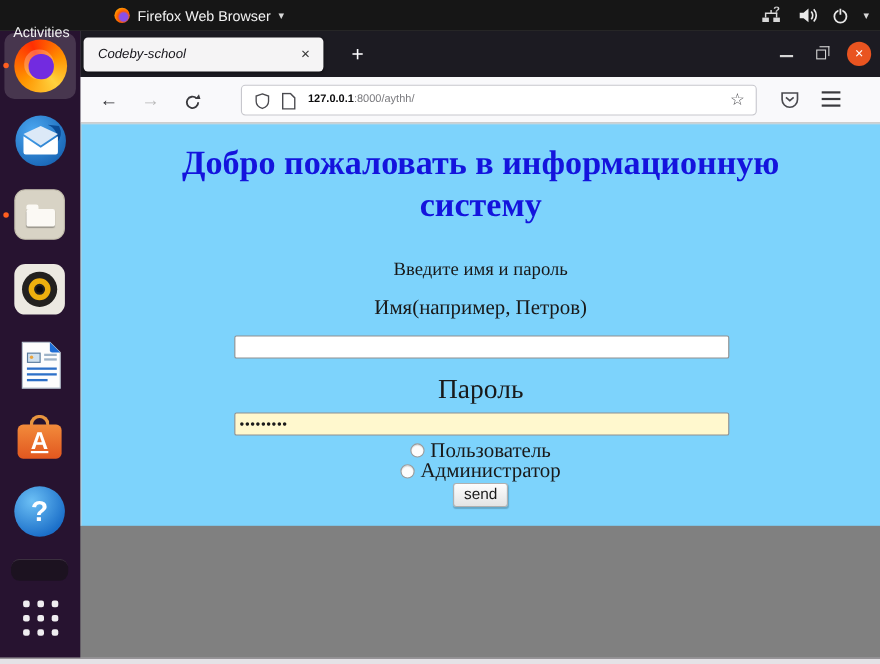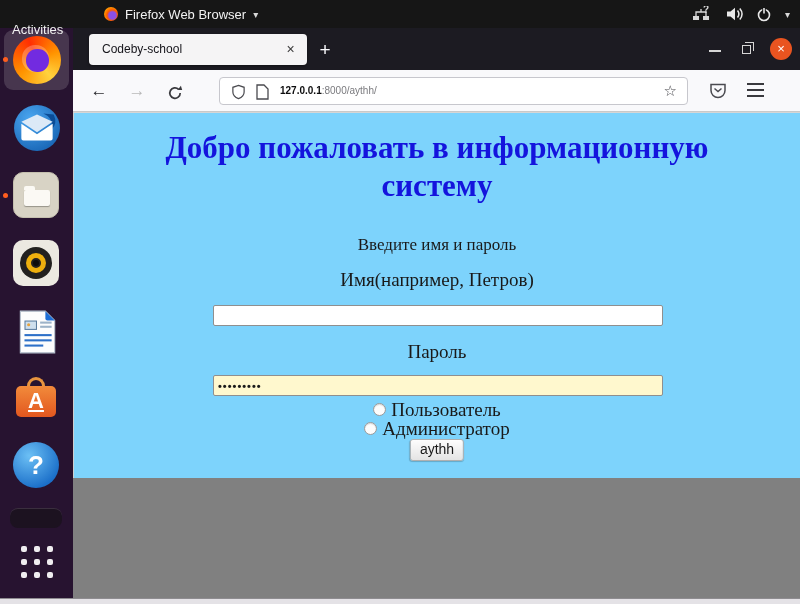--- a/index.html
+++ b/index.html
@@ -49,22 +49,22 @@
              color:#fff; font-size:26px; font-weight:bold; text-align:center; line-height:46px; }
   .dark-ic { position:absolute; left:10px; width:52px; height:20px; background:#1c1220;
              border-radius:8px; border-top:1px solid #3a2f3e; }
   .grid-ic { position:absolute; left:17px; width:40px; height:40px;
              display:grid; grid-template-columns:repeat(3,1fr); justify-items:center; align-items:center; }
   .grid-ic i { width:6px; height:6px; border-radius:2px; background:#efedf0; }
 
   
   #window { position:absolute; left:73px; top:28px; width:727px; height:570px; }
   #tabbar { position:absolute; left:0; top:0; width:100%; height:42px; background:#1c1b22; }
-  #tab { position:absolute; left:16px; top:6px; width:218px; height:31px; background:#f5f4f5;
-         border-radius:4px; box-shadow:0 1px 3px rgba(0,0,0,.4); }
+  #tab { position:absolute; left:3px; top:6px; width:218px; height:31px; background:#f5f4f5;
+         border-radius:4px; box-shadow:0 1px 3px rgba(0,0,0,.4);font-style:italic; }
   #tab-title { position:absolute; left:13px; top:0; line-height:31px; font-size:12px; color:#15141a; }
   #tab-close { position:absolute; right:6px; top:5px; width:21px; height:21px; line-height:20px;
                text-align:center; color:#3a3a3a; font-size:14px; border-radius:3px; }
   #newtab { position:absolute; left:238px; top:8px; width:28px; height:28px; color:#fbfbfe;
             font-size:19px; line-height:27px; text-align:center; border-radius:4px; }
   .winctl { position:absolute; top:10px; width:22px; height:22px; }
   #win-min { right:74px; } #win-max { right:42px; } #win-close { right:8px; }
   #win-min i { position:absolute; left:5px; top:12px; width:12px; height:2px; background:#d6d6d6; }
   #win-max i { position:absolute; left:6px; top:7px; width:9px; height:9px; border:1.5px solid #d6d6d6; }
   #win-max i:before { content:""; position:absolute; left:2px; top:-4px; width:8px; height:8px;
@@ -90,21 +90,21 @@
 
   
   #content { position:absolute; left:0; top:84px; width:100%; height:366px; background:#7dd3fc;
              border-left:1px solid #cfcfcf; border-top:1px solid #d6d6d6;
              font-family:"Liberation Serif", serif; color:#191919; }
   #heading { position:absolute; top:16px; left:50%; transform:translateX(-50%); width:620px;
              text-align:center; font-size:31px; line-height:38px; font-weight:bold; color:#1414dd; }
   .ctext { position:absolute; left:0; width:100%; text-align:center; }
   #prompt { top:122px; font-size:17px; }
   #name-label { top:156px; font-size:19px; }
-  #pass-label { top:228px; font-size:19px; }
+  #pass-label { top:228px; font-size:25px; }
   .tinput { position:absolute; left:139px; width:450px; height:21px; border:1px solid #8f8f8f;
             border-radius:2px; padding:2px 4px; font-size:11px; font-weight:bold; letter-spacing:1px; }
   #name-input { top:192px; background:#fff; }
   #pass-input { top:262px; background:#fff8ce; color:#1a1a1a; }
   .role-row { position:absolute; left:0; width:100%; height:19px; display:flex;
               justify-content:center; align-items:center; gap:5px; font-size:19px; }
   #role-user { top:287px; } #role-admin { top:306px; }
   .radio { width:13px; height:13px; border-radius:50%; background:#fdfdfd; border:1px solid #9a9a9a;
            box-shadow:inset 0 1px 1px rgba(0,0,0,.15); }
   #send-btn { position:absolute; top:326px; left:50%; transform:translateX(-50%);
@@ -272,17 +272,17 @@
     <div id="pass-label" class="ctext">Пароль</div>
     <input id="pass-input" class="tinput" type="text" value="•••••••••" style="">
     <div id="role-admin" class="role-row">
       <span class="radio"></span>
       <span>Администратор</span>
     </div>
     <div id="role-user" class="role-row">
       <span class="radio"></span>
       <span>Пользователь</span>
     </div>
-    <button id="send-btn">aythh</button>
+    <button id="send-btn">send</button>
   </div>
 </div>
 
 <div id="bottom-strip"></div>
 
 </body></html>

